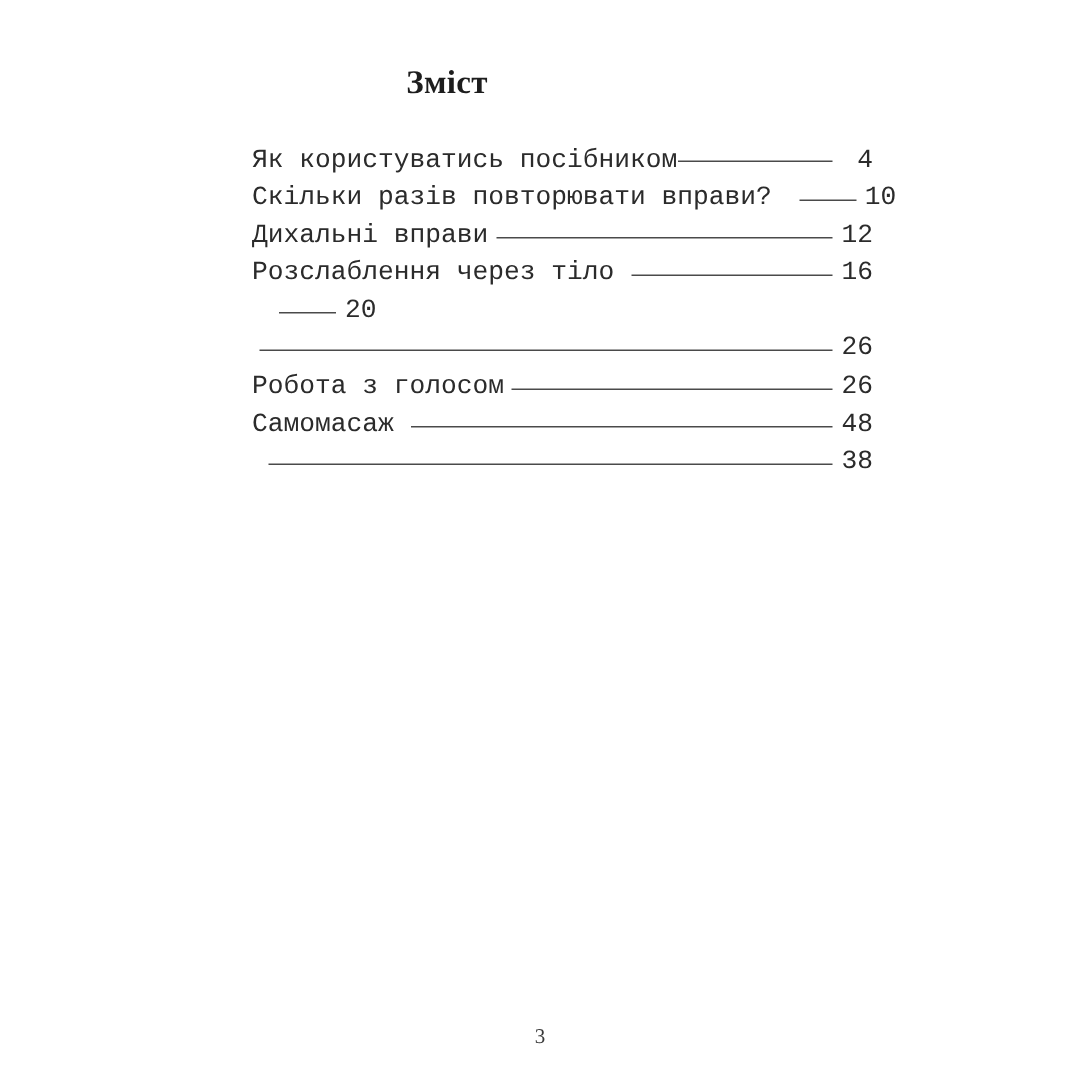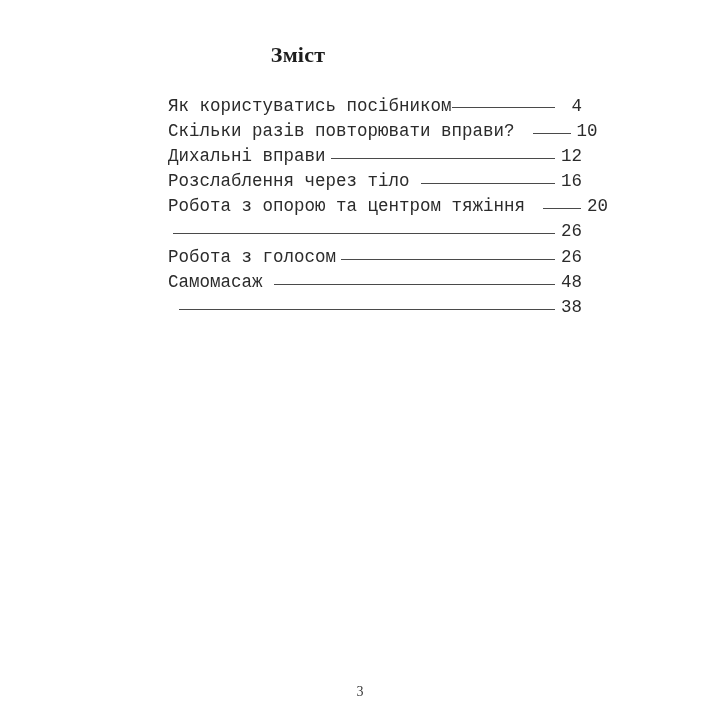--- a/index.html
+++ b/index.html
@@ -112,21 +112,21 @@
 
 <div class="page">
 
   <div class="toc-title" style="color: rgb(29, 29, 29);">Зміст</div>
 
   <ul class="toc-list">
       <li class="toc-entry gap-none"><span class="toc-entry-title">Як користуватись посібником</span><span class="toc-leader"></span><span class="toc-page">4</span></li>
       <li class="toc-entry short-leader"><span class="toc-entry-title">Скільки разів повторювати вправи?</span><span class="toc-leader"></span><span class="toc-page">10</span></li>
       <li class="toc-entry gap-sm"><span class="toc-entry-title">Дихальні вправи</span><span class="toc-leader"></span><span class="toc-page">12</span></li>
       <li class="toc-entry gap-md"><span class="toc-entry-title">Розслаблення через тіло</span><span class="toc-leader"></span><span class="toc-page">16</span></li>
-      <li class="toc-entry short-leader"><span class="toc-entry-title">Робота з опорою та центром тяжіння</span><span class="toc-leader"></span><span class="toc-page">20</span></li>
+      <li class="toc-entry short-leader"><span class="toc-leader"></span><span class="toc-page">20</span></li>
       <li class="toc-entry gap-sm"><span class="toc-leader"></span><span class="toc-page">26</span></li>
       <li class="toc-entry gap-sm"><span class="toc-entry-title">Робота з голосом</span><span class="toc-leader"></span><span class="toc-page">26</span></li>
       <li class="toc-entry gap-md"><span class="toc-entry-title">Самомасаж</span><span class="toc-leader"></span><span class="toc-page">48</span></li>
       <li class="toc-entry gap-md"><span class="toc-leader"></span><span class="toc-page">38</span></li>
     </ul>
 
   <div class="folio">3</div>
 
 </div>
 

